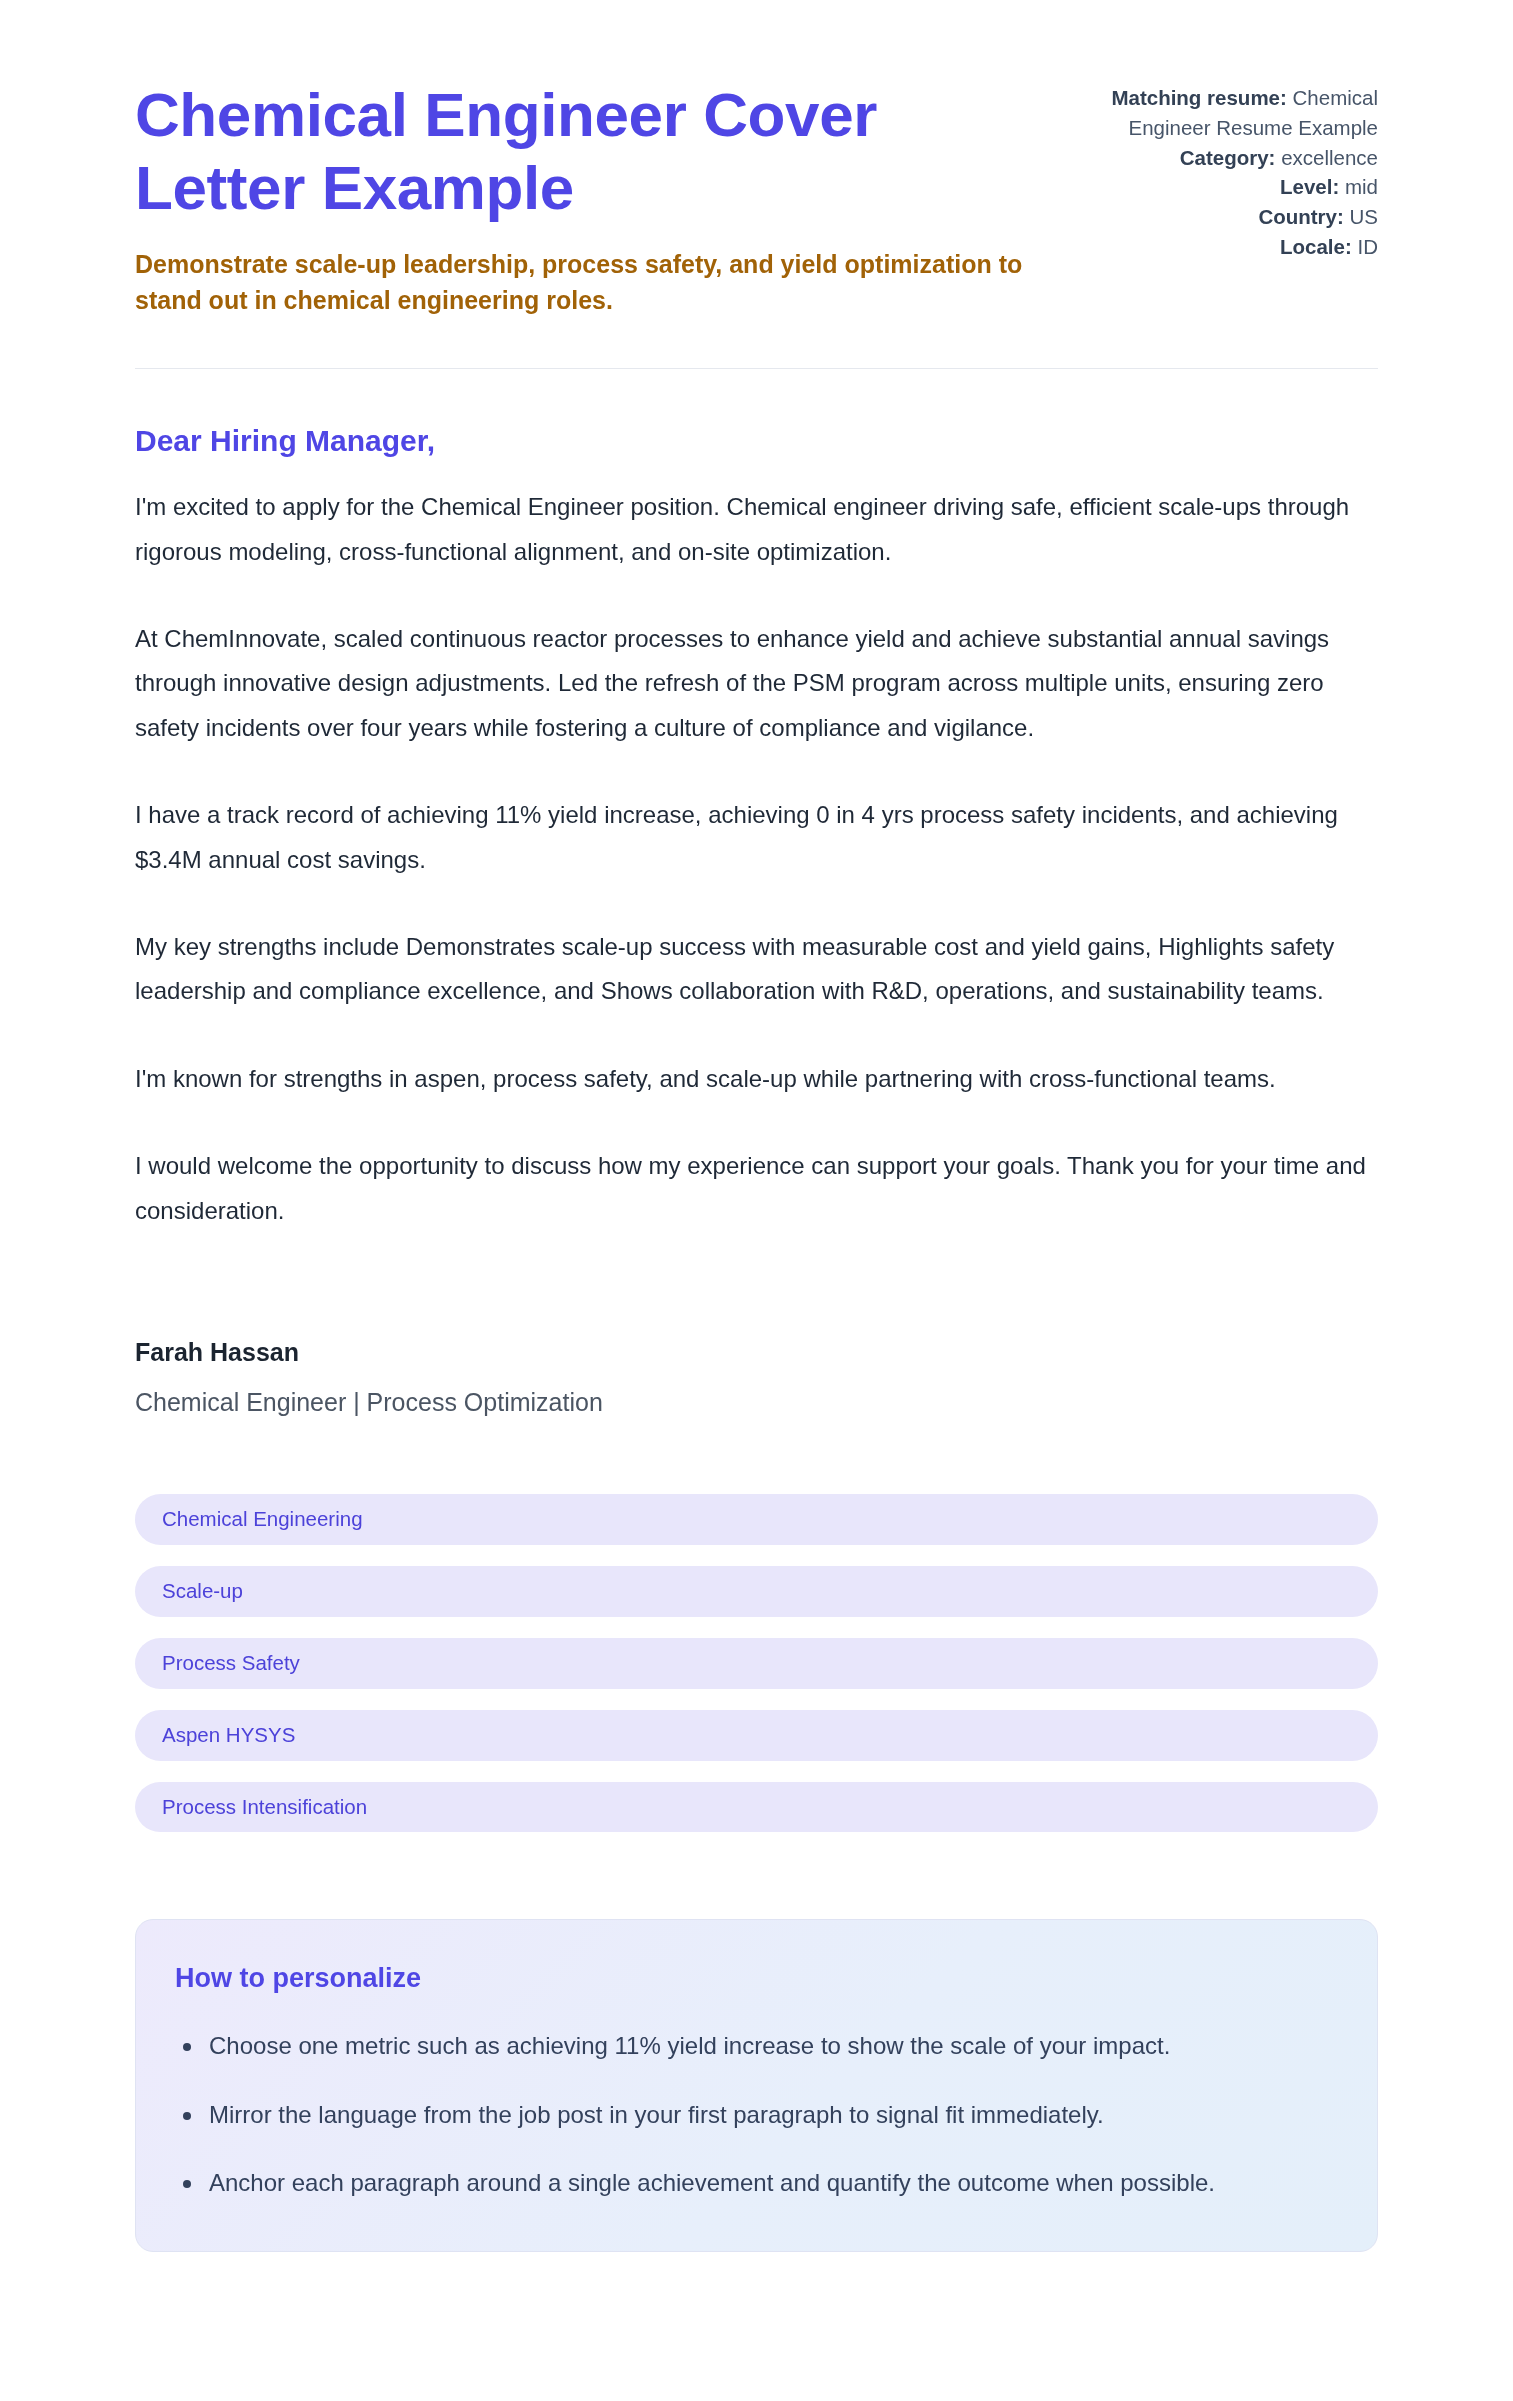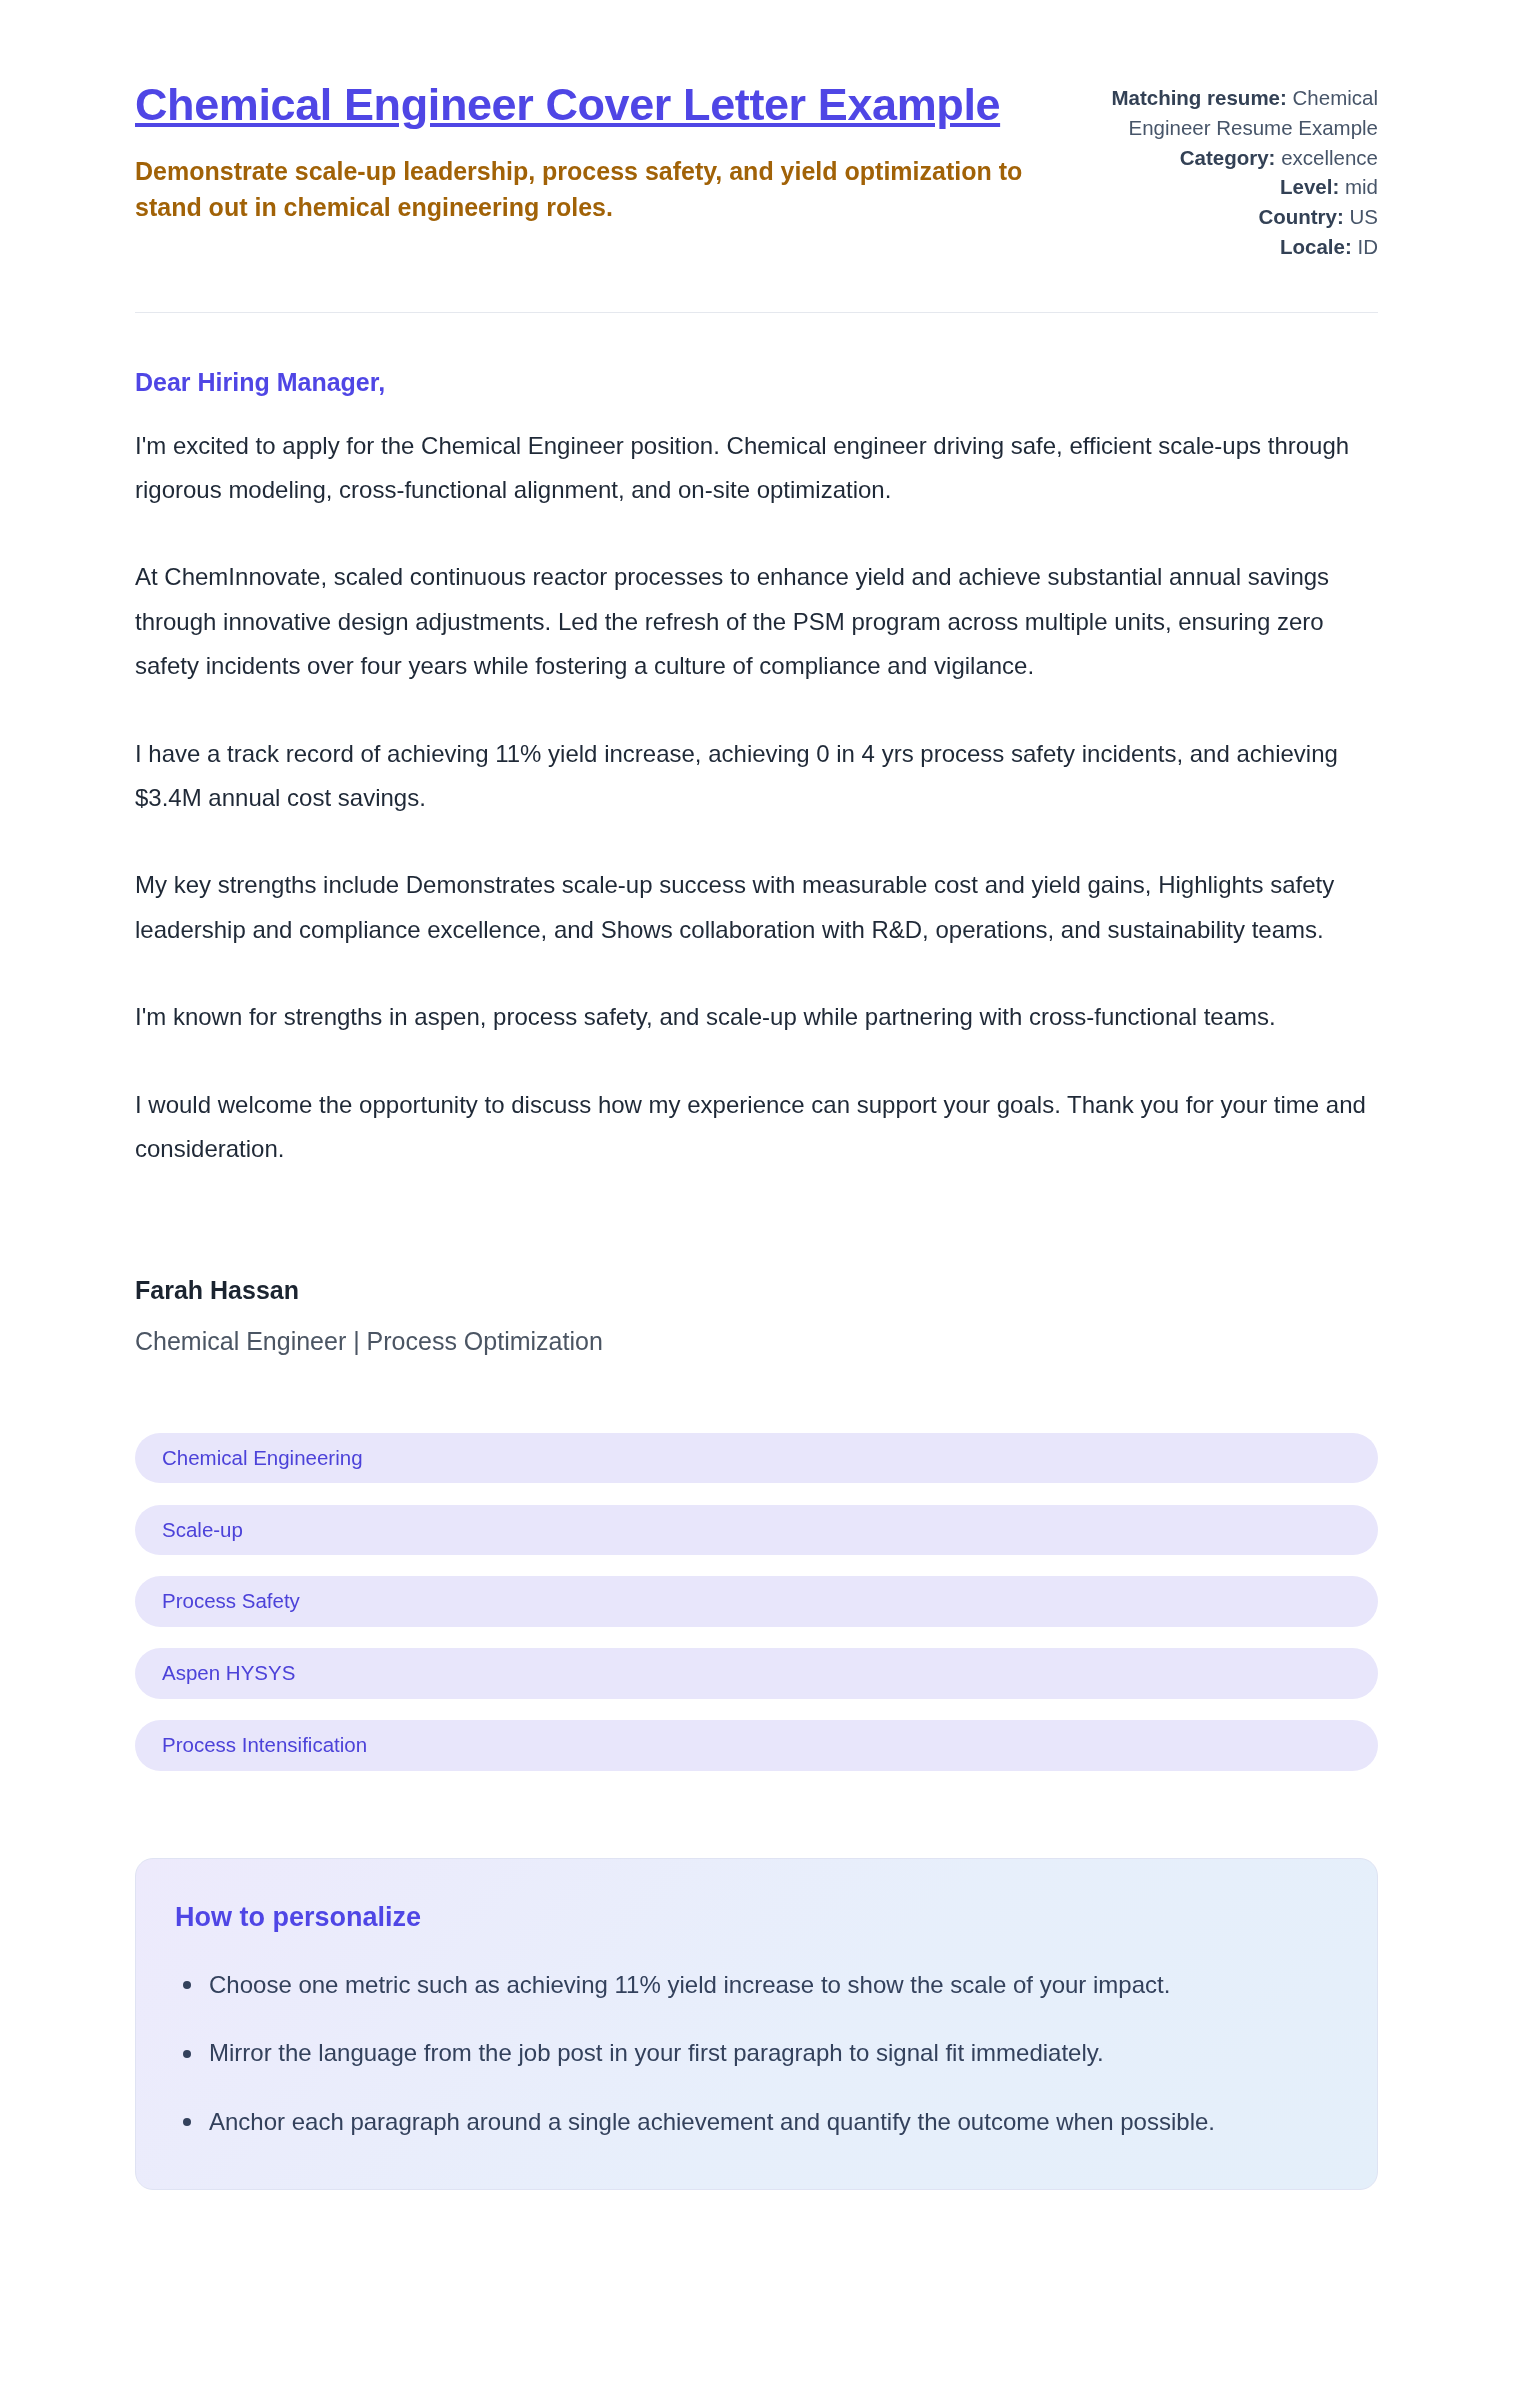--- a/index.html
+++ b/index.html
@@ -23,26 +23,25 @@
   .header {
     display: flex;
     justify-content: space-between;
     align-items: flex-start;
   }
   .header-left {
     max-width: 926px;
   }
   h1.page-title {
     margin: 0 0 23px 0;
-    font-size: 45px;
+    font-size: 62px;
     line-height: 1.18;
     font-weight: 700;
     color: #4f46e5;
     letter-spacing: -0.4px;
-    text-decoration: underline;
   }
   p.page-subtitle {
     margin: 0;
     font-size: 25px;
     line-height: 1.42;
     font-weight: 700;
     color: #a16207;
   }
   .meta {
     width: 278px;
@@ -65,21 +64,21 @@
     border-top: 1.8px solid #e5e8ee;
     margin: 50px 0 0 0;
   }
 
   
   .letter {
     padding-top: 55px;
   }
   .salutation {
     margin: 0 0 27px 0;
-    font-size: 25px;
+    font-size: 30px;
     font-weight: 700;
     color: #4f46e5;
   }
   .letter p.body-para {
     margin: 0 0 43px 0;
     font-size: 24px;
     line-height: 1.85;
     color: #1f2937;
     max-width: 1237px;
   }

